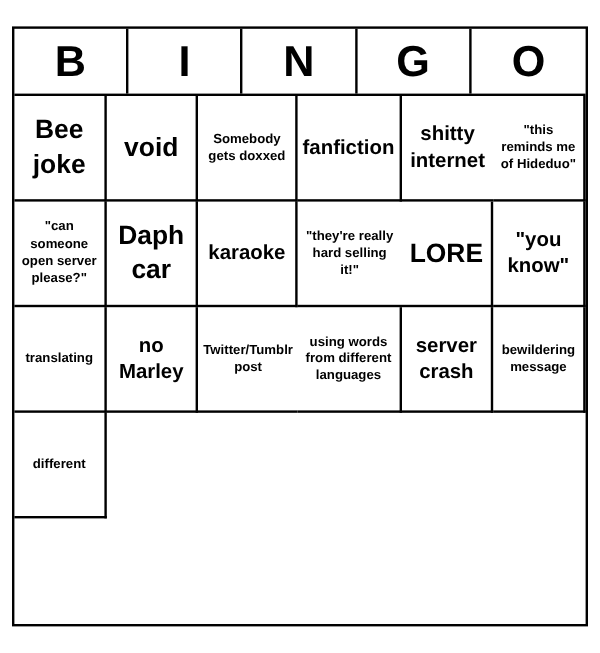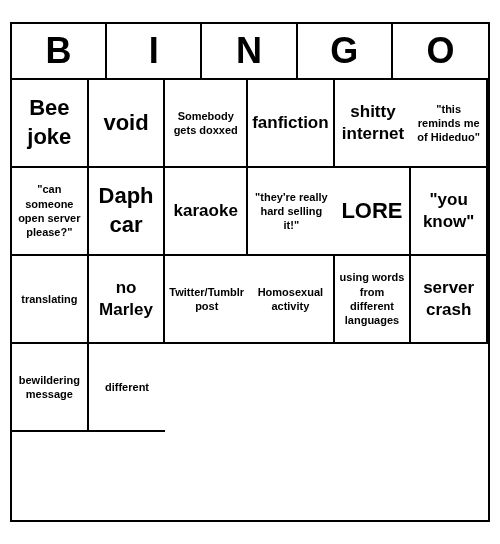--- a/index.html
+++ b/index.html
@@ -87,19 +87,18 @@
       <div class="bingo-cell small-text">"this reminds me of Hideduo"</div>
       <div class="bingo-cell small-text">"can someone open server please?"</div>
       <div class="bingo-cell large-text">Daph car</div>
       <div class="bingo-cell medium-text">karaoke</div>
       <div class="bingo-cell small-text">"they're really hard selling it!"</div>
       <div class="bingo-cell large-text">LORE</div>
       <div class="bingo-cell medium-text">"you know"</div>
       <div class="bingo-cell small-text">translating</div>
       <div class="bingo-cell medium-text">no Marley</div>
       <div class="bingo-cell small-text">Twitter/Tumblr post</div>
-      <div class="bingo-cell small-text">Homosexual activity</div>
       <div class="bingo-cell small-text">using words from different languages</div>
       <div class="bingo-cell medium-text">server crash</div>
       <div class="bingo-cell small-text">bewildering message</div>
       <div class="bingo-cell small-text">different</div>
     </div>
 </div>
 
 </body></html>

